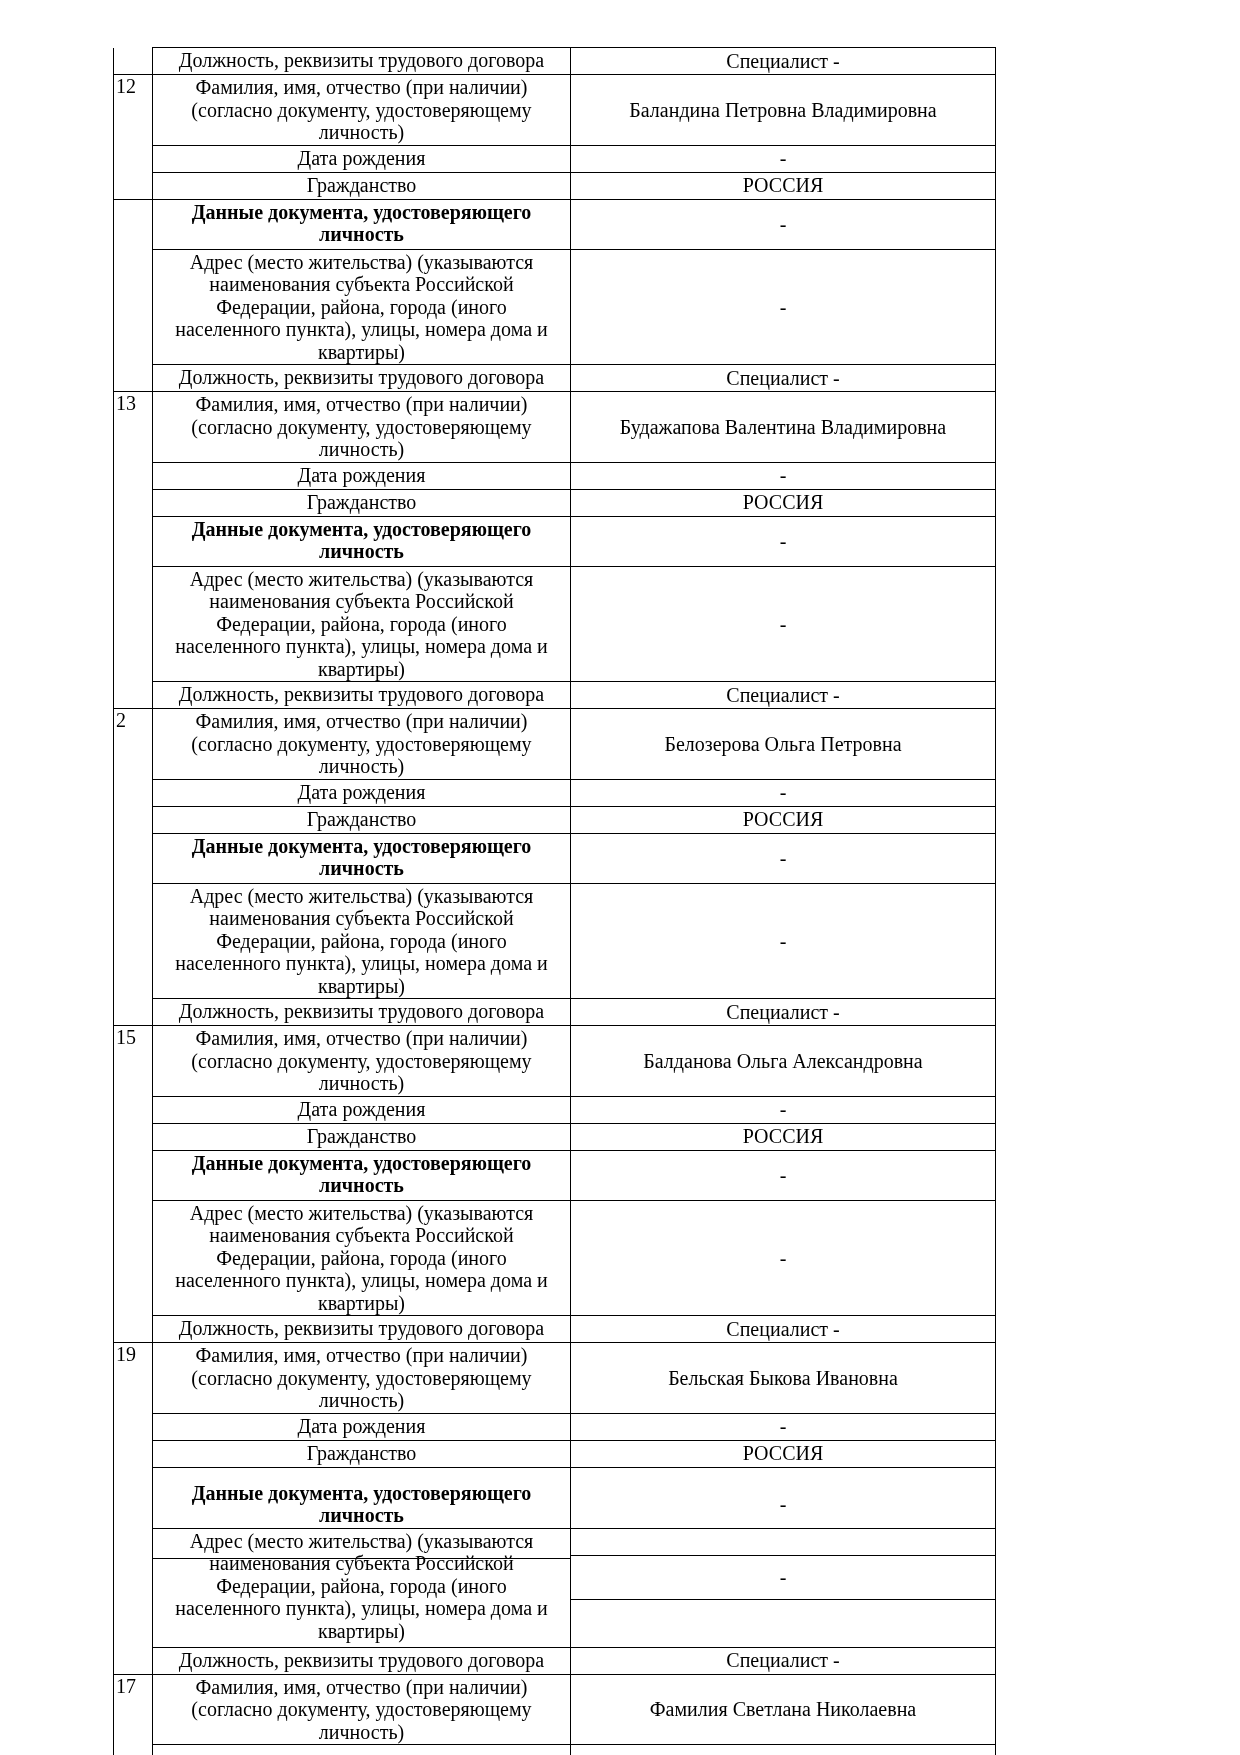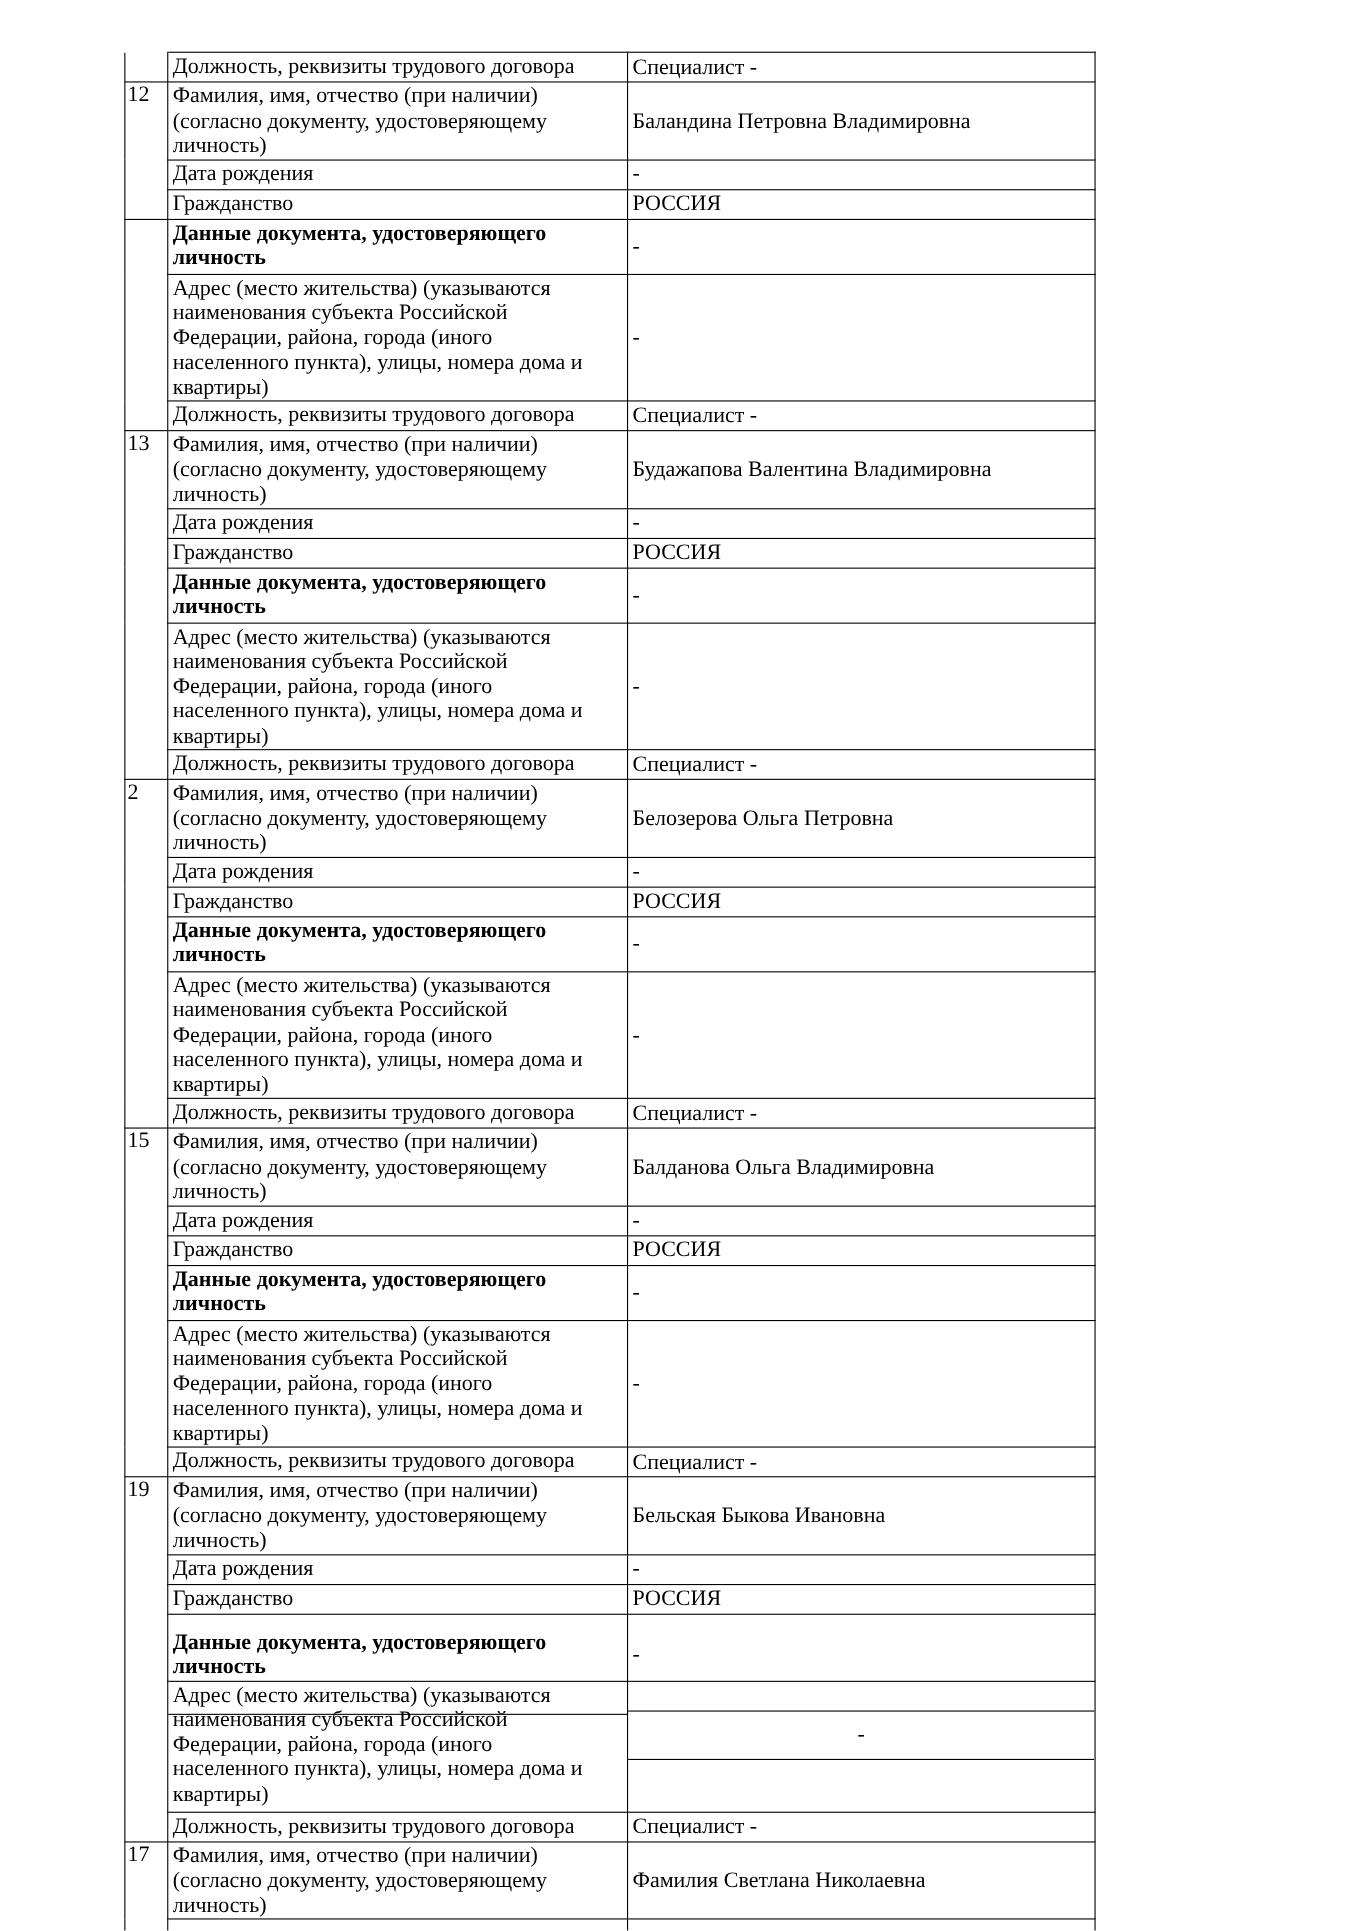--- a/index.html
+++ b/index.html
@@ -28,24 +28,24 @@
     vertical-align: top;
     overflow: hidden;
   }
   td.num {
     font-weight: normal;
     padding: 0 2px;
     vertical-align: top;
   }
   td.label {
     white-space: pre-line;
-    text-align: left;
+    text-align: center;
   }
   td.value {
-    text-align: left;
+    text-align: center;
     vertical-align: middle;
   }
   td.no-top { border-top: none; }
   td.no-bottom { border-bottom: none; }
   tr.cut td { border-bottom: none; }
   .row-single   { height: 27px; }
   .row-identity { height: 50px; font-weight: bold; }
   .row-name     { height: 69px; }
   .row-address  { height: 113px; }
   .row-cut      { height: 26px; }
@@ -184,21 +184,21 @@
       </tr>
       <tr>
         <td class="label row-single">Должность, реквизиты трудового договора</td>
         <td class="value">Специалист -</td>
       </tr>
       <tr>
         <td class="num" rowspan="6">15</td>
         <td class="label row-name">Фамилия, имя, отчество (при наличии)
 (согласно документу, удостоверяющему
 личность)</td>
-        <td class="value">Балданова Ольга Владимировна</td>
+        <td class="value">Балданова Ольга Александровна</td>
       </tr>
       <tr>
         <td class="label row-single">Дата рождения</td>
         <td class="value">-</td>
       </tr>
       <tr>
         <td class="label row-single">Гражданство</td>
         <td class="value">РОССИЯ</td>
       </tr>
       <tr>

